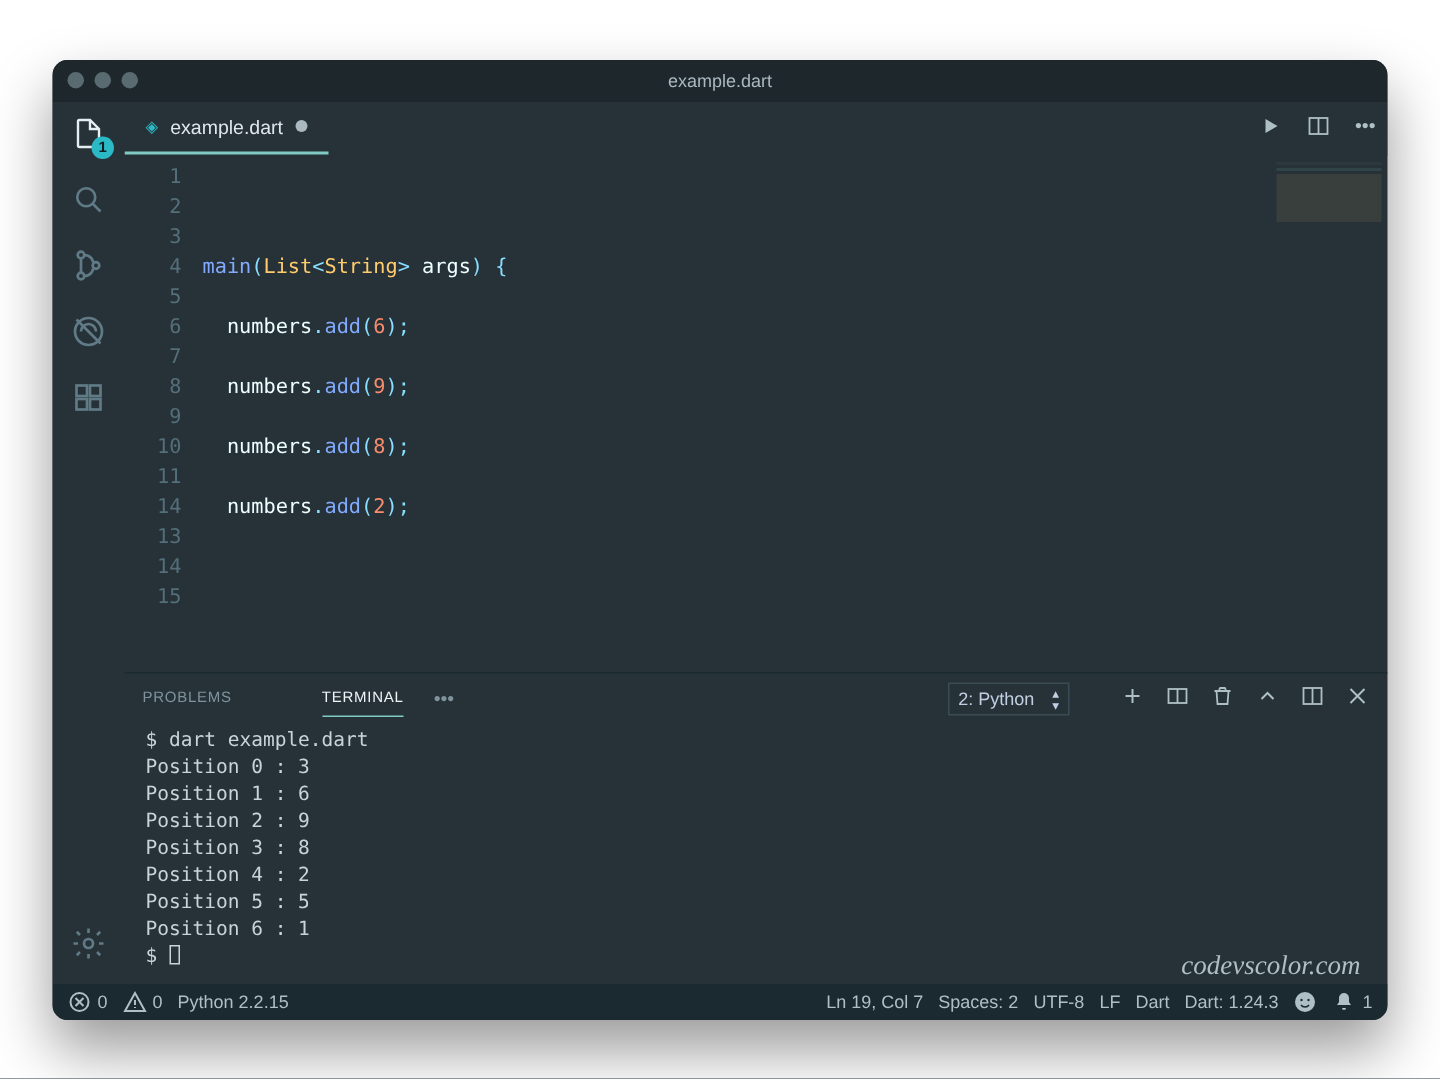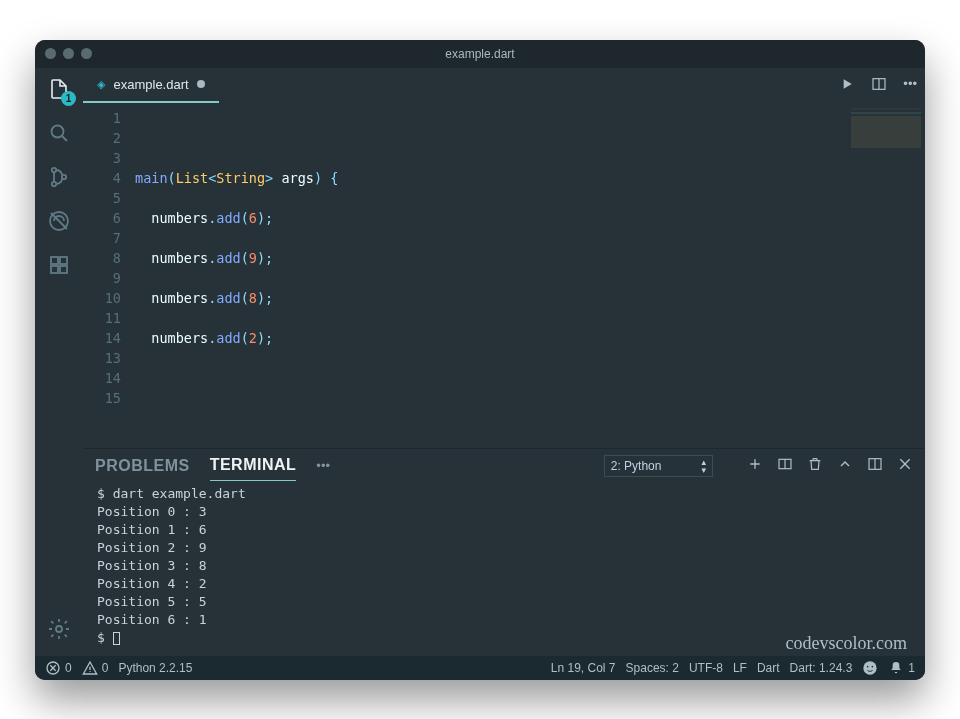--- a/index.html
+++ b/index.html
@@ -112,42 +112,42 @@
   .c-kw{color:#c792ea;} .c-ident{color:#eeffff;margin-top:20px;} .c-num{color:#f78c6c;} .c-cls{color:#ffcb6b;}
   .panel {
     height: 208px; display:flex; flex-direction:column;
     border-top: 1px solid #1b2a31;
   }
   .panel-tabs {
     height: 34px; display:flex; align-items:center;
     padding: 0 12px; gap: 20px;
     color:#7e939c;
   }
-  .panel-tab { font-size:16px; letter-spacing:0.5px; padding:6px 0; cursor:pointer;font-weight:bold;}
-  .panel-tab.active { color:#eef3f5; border-bottom:1px solid #80cbc4; }
+  .panel-tab { font-size:10px; letter-spacing:0.5px; padding:6px 0; cursor:pointer;}
+  .panel-tab.active { color:#eef3f5; border-bottom:1px solid #80cbc4;margin-left:40px; }
   .panel-dots { cursor:pointer; }
   .panel-select {
     margin-left:auto;
     display:flex; align-items:center;
     border:1px solid #3b4c55; padding:2px 6px;
-    font-size:12px; color:#c3cee3; gap:40px;
+    font-size:12px; color:#c3cee3; gap:12px;
     height:22px;
   }
   .panel-select .arrows { font-size:9px; line-height:8px; }
   .panel-actions { display:flex; gap:14px; align-items:center; color:#aebfc6; margin-left:14px;}
   .panel-actions span{cursor:pointer;}
   .terminal {
     flex:1; padding: 2px 26px 0 14px;
     font-family: Menlo, Consolas, monospace; font-size:13px;
     color:#c8d3da; white-space:pre; line-height:18px;
     position:relative;
   }
   .watermark {
     position:absolute; right:18px; bottom:4px;
-    font-family: 'Brush Script MT', cursive; 
+    font-family: 'Brush Script MT', cursive; font-style:italic;
     color:#b0bec5; font-size:18px;
   }
   .statusbar {
     height:24px; background:#1b2a31;
     display:flex; align-items:center; padding:0 10px;
     font-size:12px; color:#aebfc6; gap:14px;
   }
   .status-left, .status-right { display:flex; align-items:center; gap:10px; }
   .status-spacer { flex:1; }
   .status-item { display:flex; align-items:center; gap:4px; cursor:pointer; }

